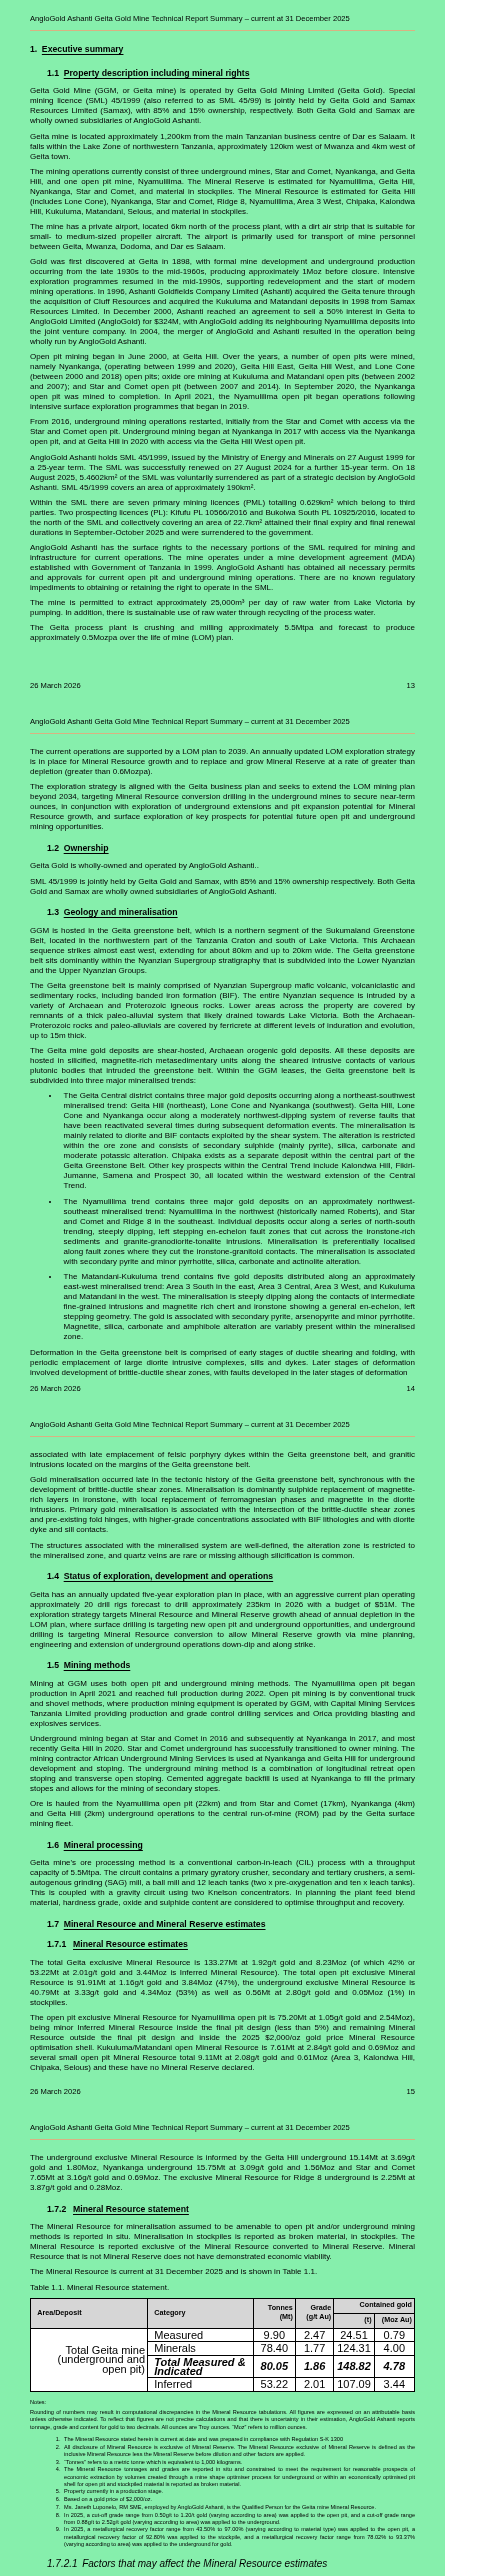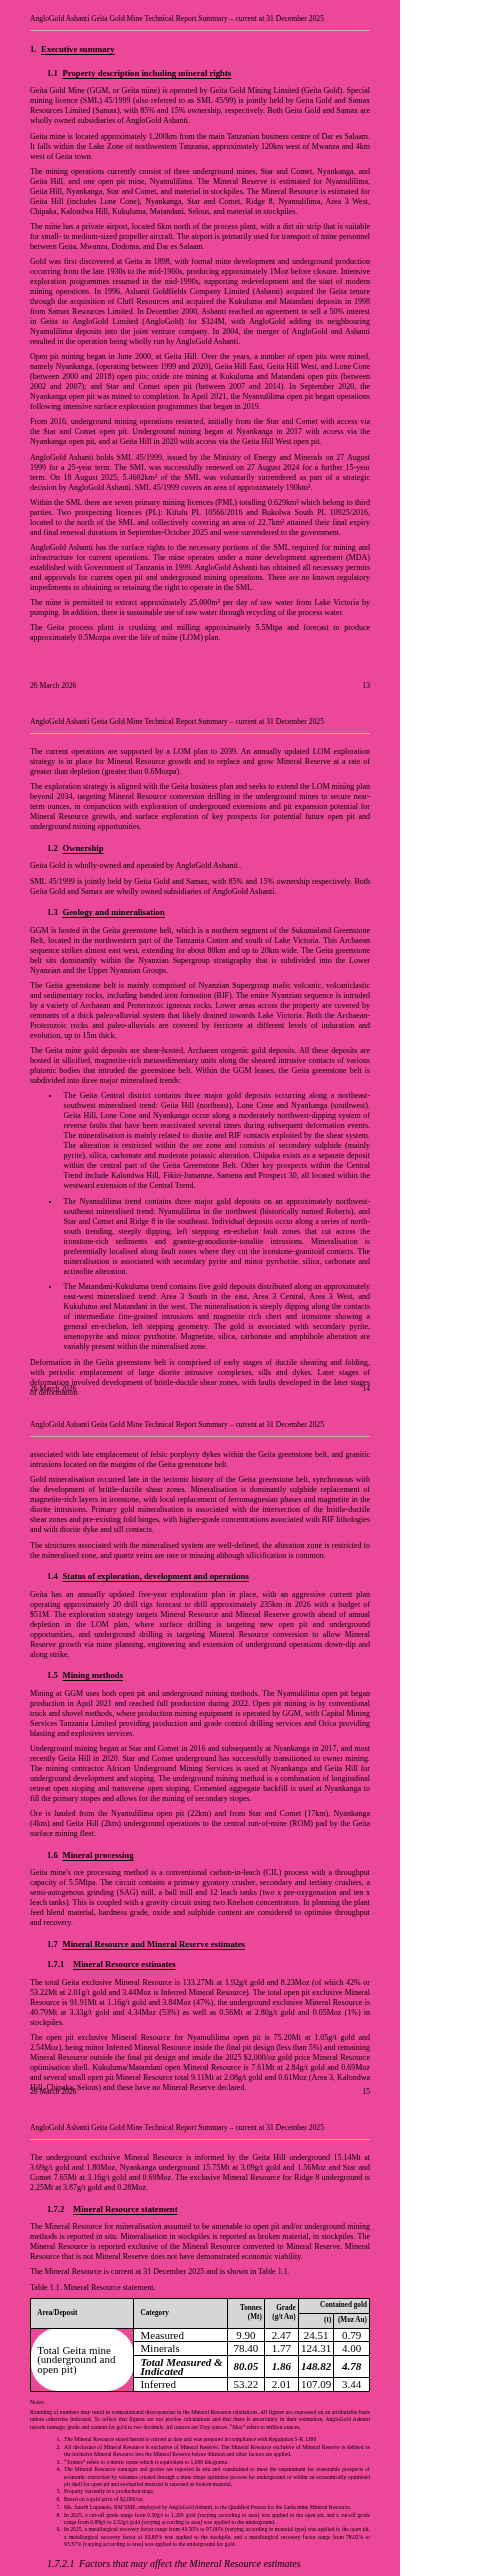--- a/index.html
+++ b/index.html
@@ -1,39 +1,39 @@
 <!DOCTYPE html>
 <html style="--accent: #d9b282; --thbg: #d6d6d6;font-size:8.2px"><head>
 <meta charset="utf-8">
 <style>
   :root { --accent:#d9b282; --thbg:#d6d6d6; --ink:#000000; }
   html,body { margin:0; padding:0; background:#ffffff; }
   body { width:497px; font-family:"Liberation Sans", sans-serif; color:var(--ink); }
-  .page { position:relative; width:400px; height:703px; overflow:hidden; background:#ec4899;font-family:Liberation Serif, serif; }
+  .page { position:relative; width:445px; height:703px; overflow:hidden; background:#86efac; }
   .inner { padding:14.4px 30px 0 30px; }
   .doc-header { font-size:7.6px; line-height:9.3px; }
   .rule { height:1.3px; background:var(--accent); margin-top:6.2px; }
   .content { margin-top:13px; }
   p.body { font-size:8px; line-height:10px; text-align:justify; margin:0 0 5.2px 0; }
   .h1 { font-size:8.7px; font-weight:bold; margin:1.5px 0 14px 0; }
   .h2 { font-size:8.7px; font-weight:bold; margin:10.8px 0 8.2px 17px; }
   .h3 { font-size:10px; font-style:italic; font-weight:normal; margin:10.3px 0 7.2px 17px; }
   .hnum { margin-right:4.6px; }
   .hnum.wide { display:inline-block; min-width:26px; margin-right:0; }
   .hu { text-decoration:underline; text-decoration-thickness:0.8px; text-underline-offset:1.5px; }
   ul.bullets { margin:1px 0 5.2px 0; padding-left:30px; }
   ul.bullets li { font-size:8px; line-height:10px; text-align:justify; margin:0 0 5.7px 0; padding-left:3.6px; }
   .tbl-title { margin:6.7px 0 5.2px 0; }
   table.mrt { border-collapse:collapse; width:100%; margin:0 0 6.7px 0; table-layout:fixed; }
   table.mrt th, table.mrt td { border:0.8px solid #000; }
   table.mrt th { background:var(--thbg); font-size:7.2px; font-weight:bold; text-align:right; padding:2.6px 2.1px; line-height:8.8px; }
   table.mrt th.al { text-align:left; padding-left:6.2px; }
   table.mrt td { font-size:11px; text-align:center; padding:2.1px 2.1px; line-height:8.5px; background:#fff; }
   table.mrt td.cat { text-align:left; padding-left:6.2px; }
-  table.mrt td.area { text-align:left; padding-left:6.2px; line-height:9.5px; vertical-align:middle;border-radius:27px; }
+  table.mrt td.area { text-align:right; padding-left:6.2px; line-height:9.5px; vertical-align:middle; }
   table.mrt tr.total td { font-weight:bold; font-style:italic; }
   .notes-label { font-size:5.6px; margin:1px 0 4.6px 0; }
   p.note { font-size:5.6px; line-height:7.2px; text-align:justify; margin:0 0 4.6px 0; }
   ol.notes-list { margin:5.2px 0 0 0; padding-left:32px; font-size:5.6px; line-height:7.2px; }
   ol.notes-list li { margin:0 0 0.5px 0; padding-left:2.1px; text-align:justify; }
   .footer { position:absolute; left:30px; right:30px; bottom:13px; display:flex; justify-content:space-between; font-size:7.6px; }
 </style>
 </head>
 <body>
 

